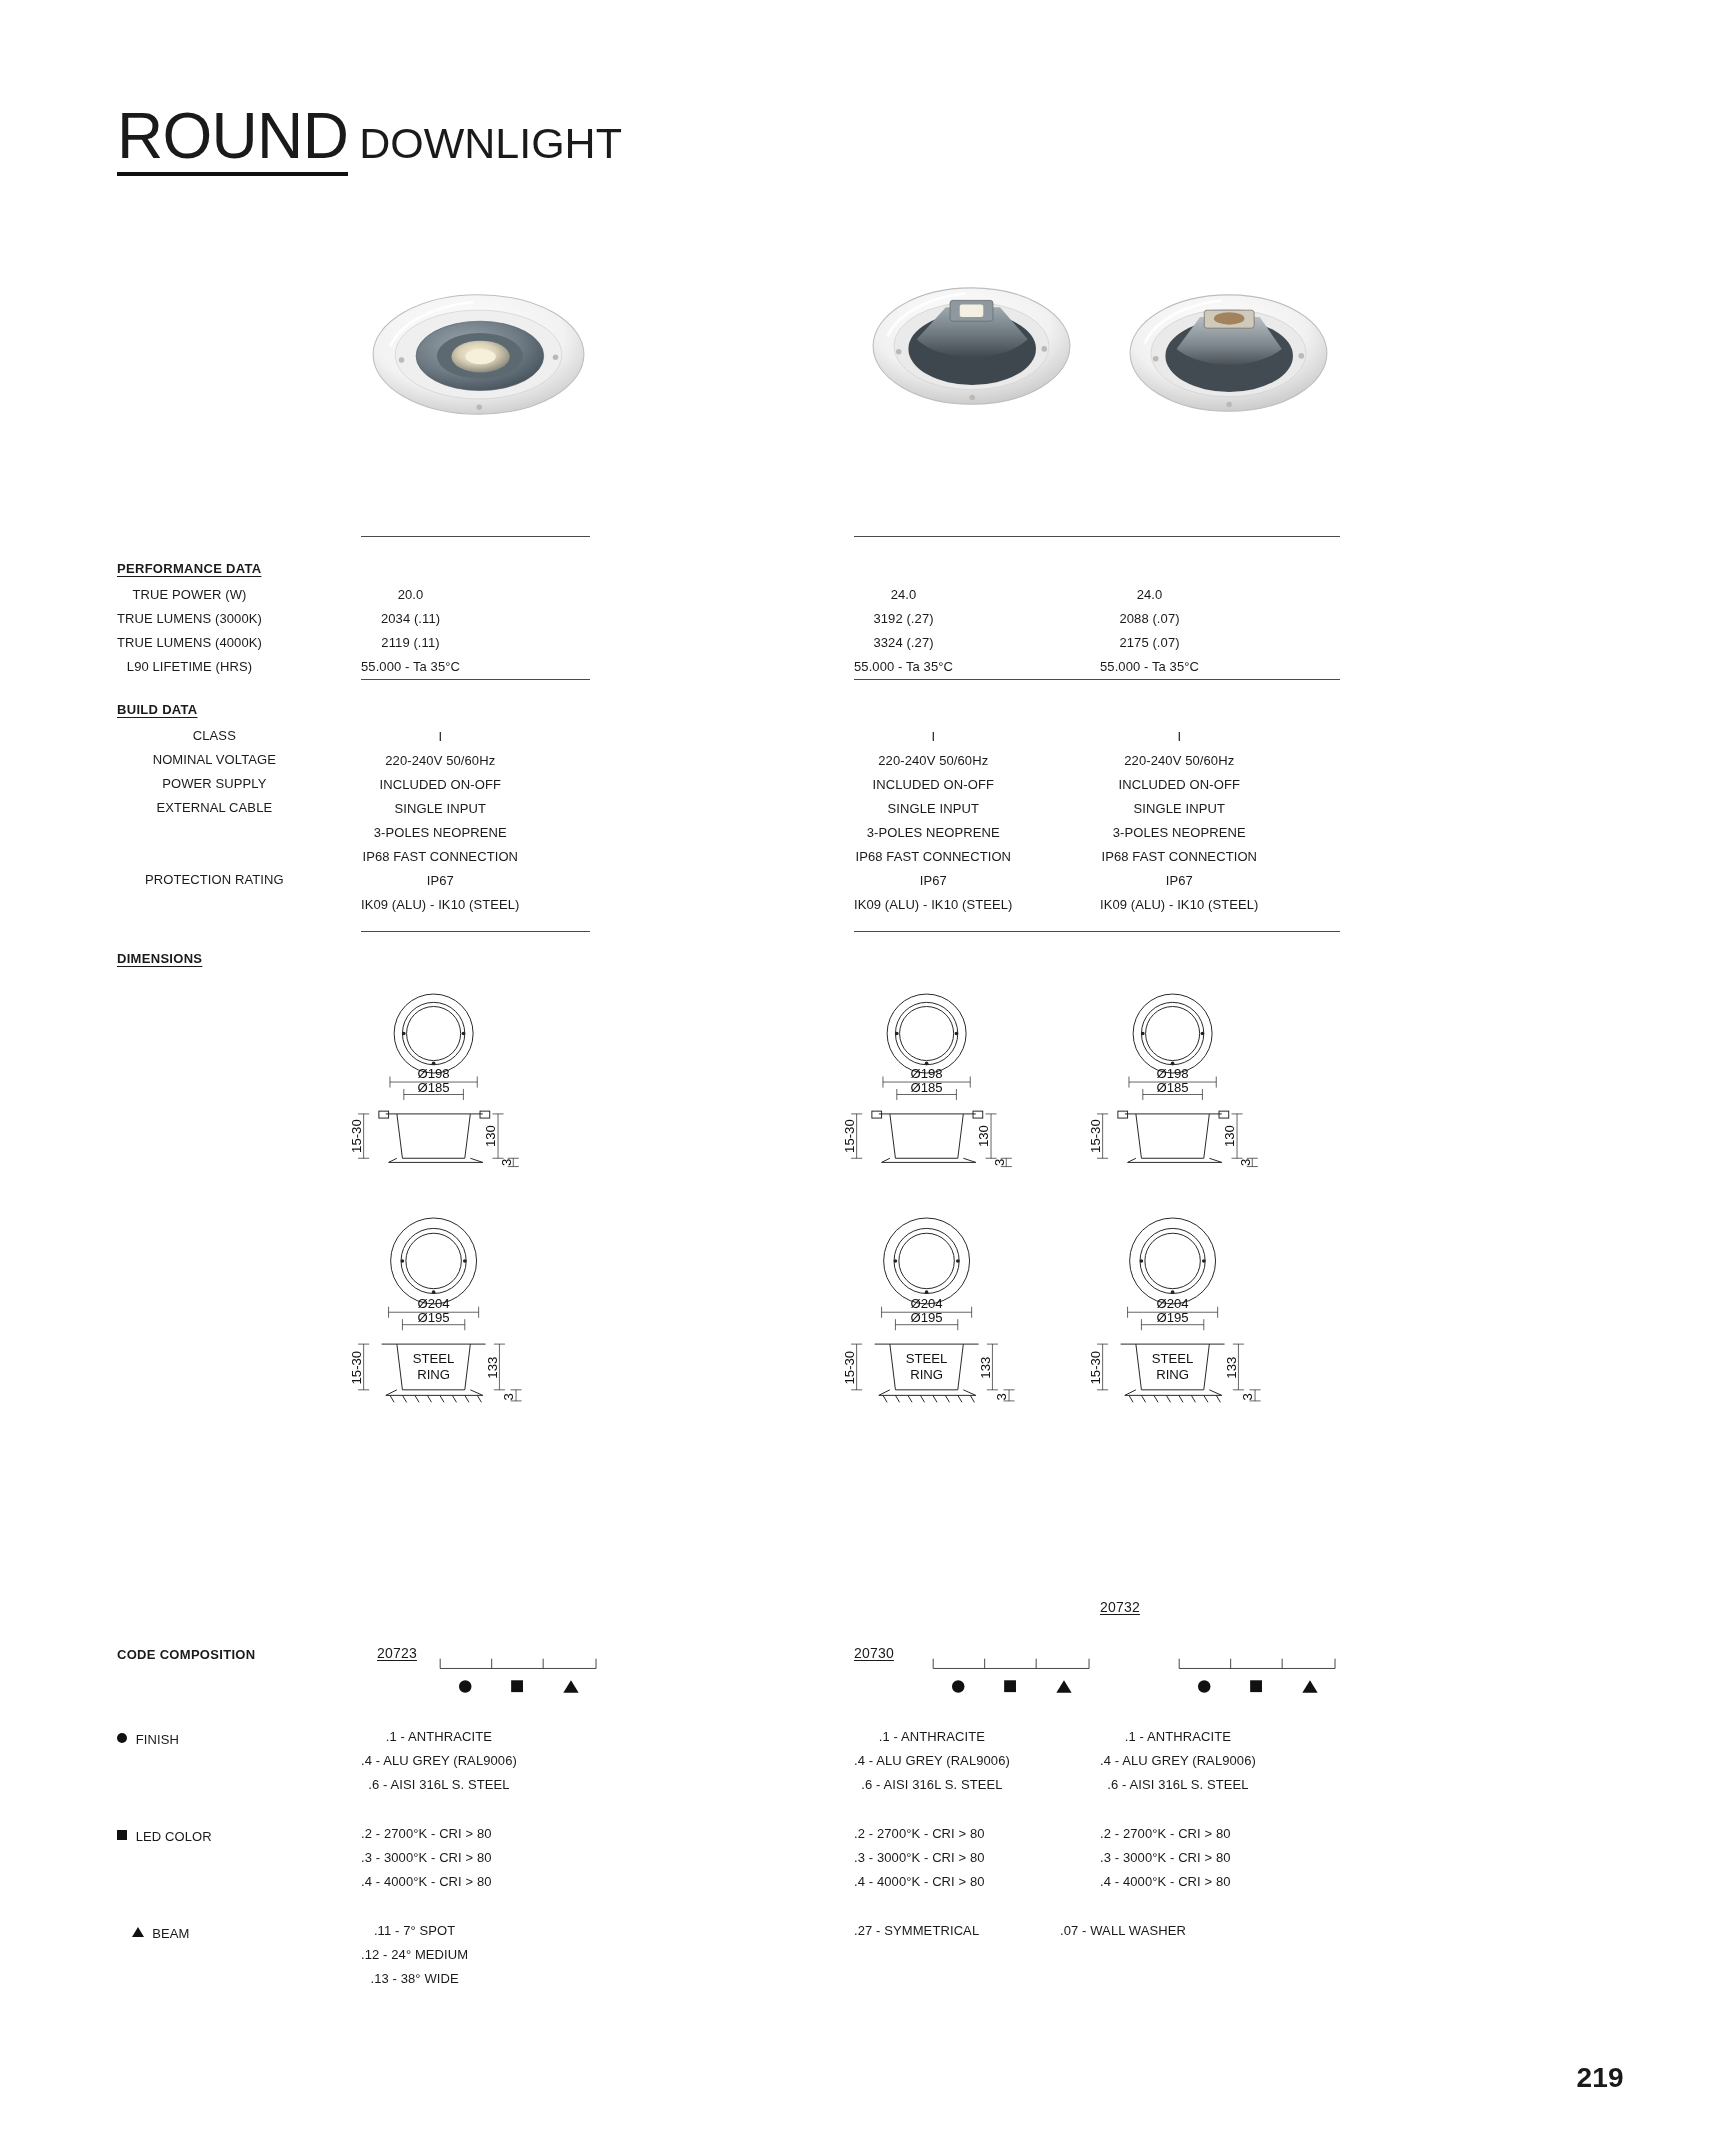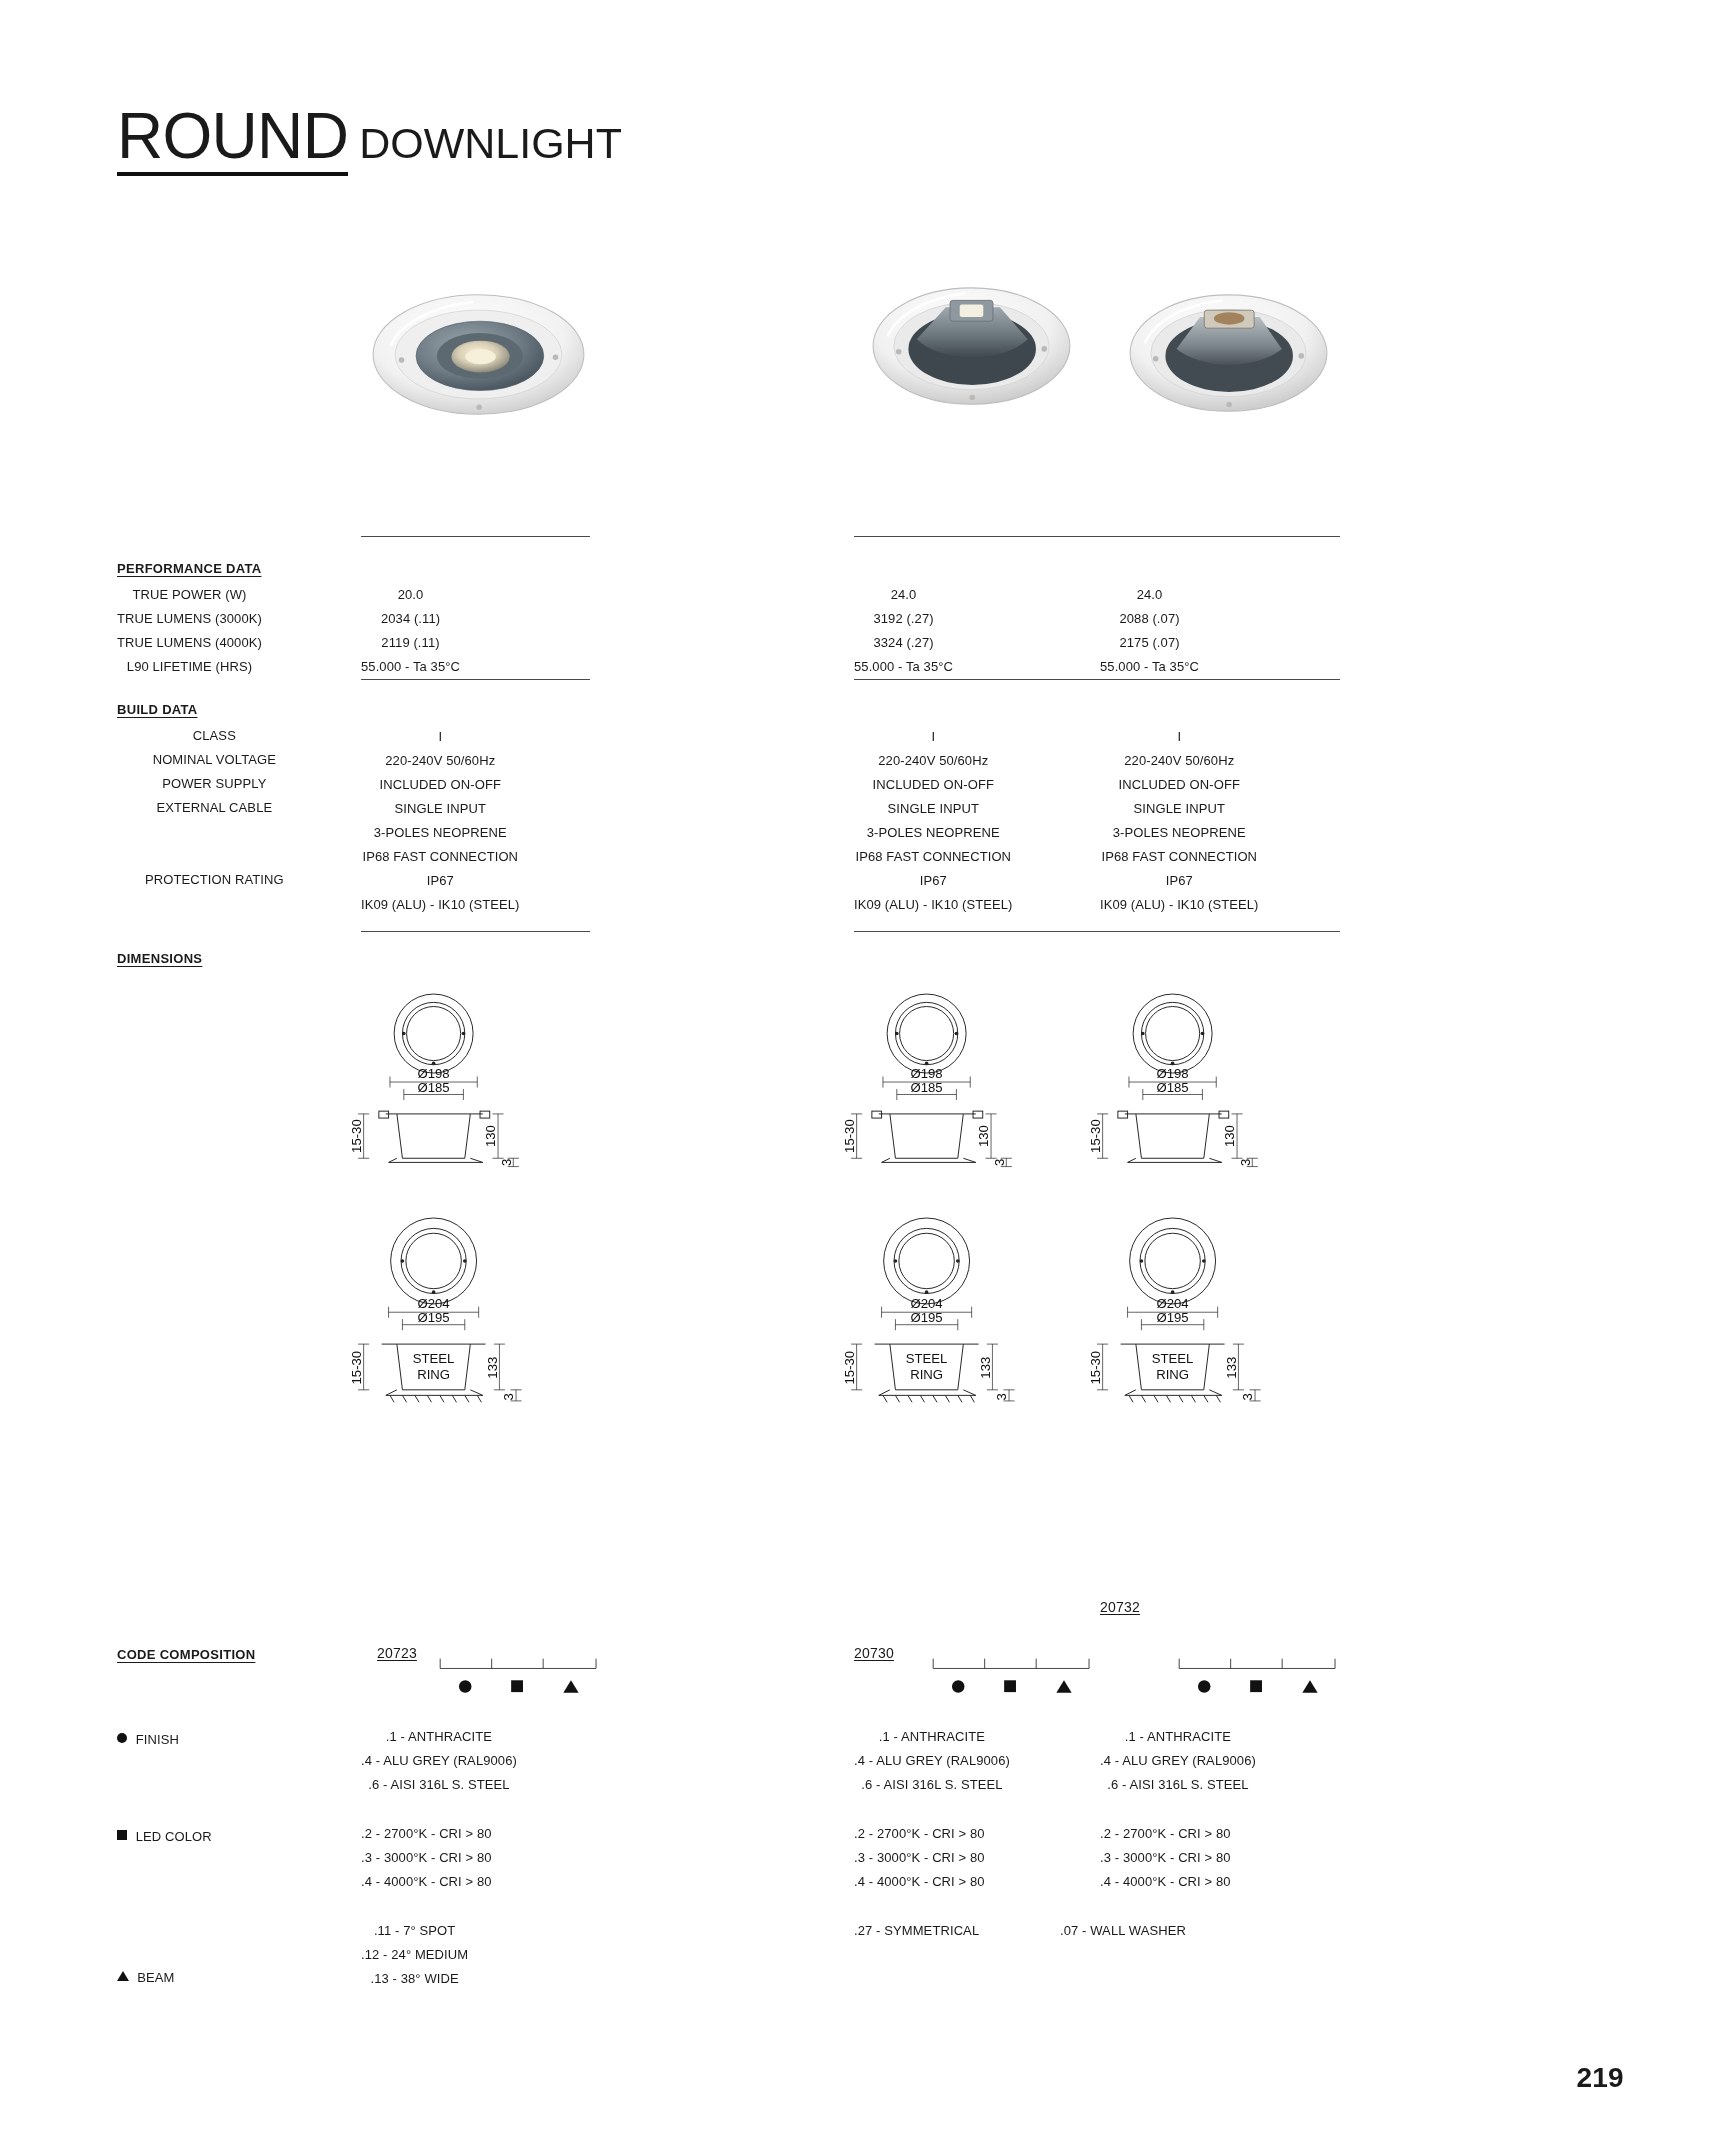--- a/index.html
+++ b/index.html
@@ -87,21 +87,20 @@
     position: absolute;
   }
   .dim svg { display:block; }
 
   
   .cc-head {
     position: absolute;
     font-size: 13px;
     font-weight: 700;
     letter-spacing: 0.3px;
-    text-decoration: underline;
     text-underline-offset: 2.8px;
   }
   .cc-code {
     position: absolute;
     font-size: 14px;
     letter-spacing: 0.2px;
     text-decoration: underline;
     text-underline-offset: 2.1px;
   }
   .cc-legend {
@@ -703,21 +702,21 @@
     <div>.2 - 2700°K - CRI &gt; 80</div>
     <div>.3 - 3000°K - CRI &gt; 80</div>
     <div>.4 - 4000°K - CRI &gt; 80</div>
   </div>
   <div class="cc-opts" style="left:1100px; top:1822px;">
     <div>.2 - 2700°K - CRI &gt; 80</div>
     <div>.3 - 3000°K - CRI &gt; 80</div>
     <div>.4 - 4000°K - CRI &gt; 80</div>
   </div>
 
-  <div class="cc-legend" style="left:117px; top:1926px;margin-top:44px;">
+  <div class="cc-legend" style="left:132px; top:1926px;">
     <span class="marker m-tri"></span><span>BEAM</span>
   </div>
   <div class="cc-opts" style="left:361px; top:1919px;">
     <div>.11 - 7° SPOT</div>
     <div>.12 - 24° MEDIUM</div>
     <div>.13 - 38° WIDE</div>
   </div>
   <div class="cc-opts" style="left:854px; top:1919px;">
     <div>.27 - SYMMETRICAL</div>
   </div>

